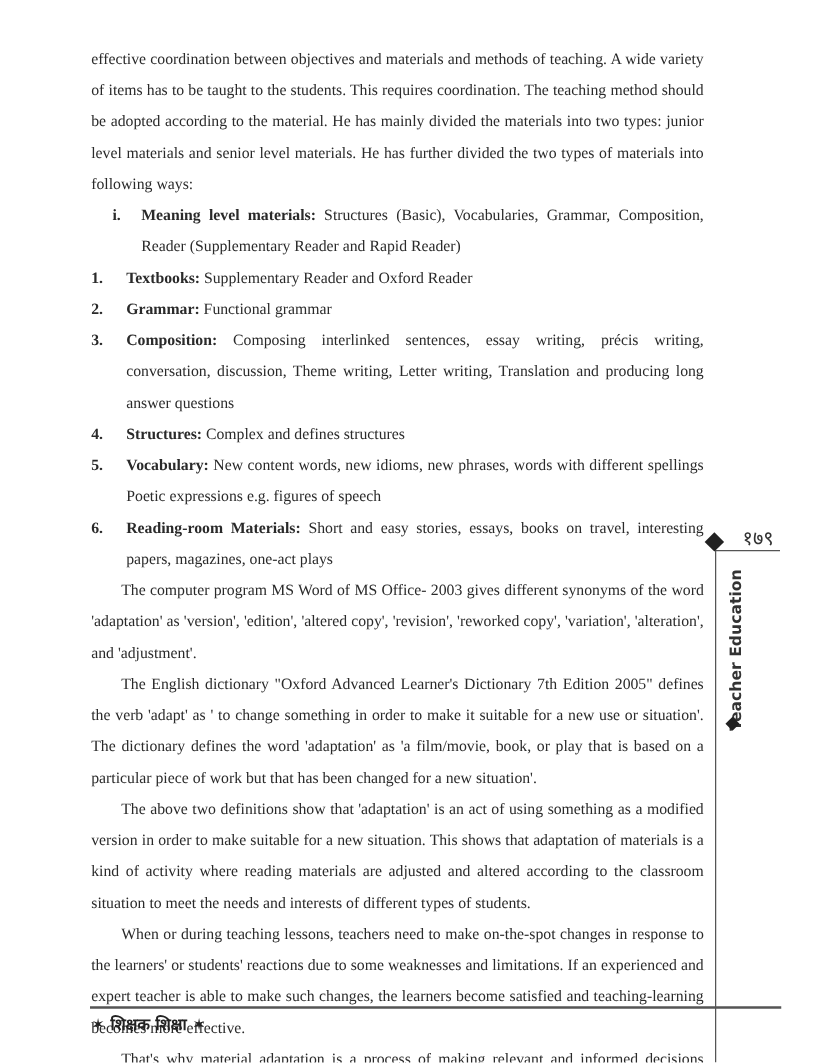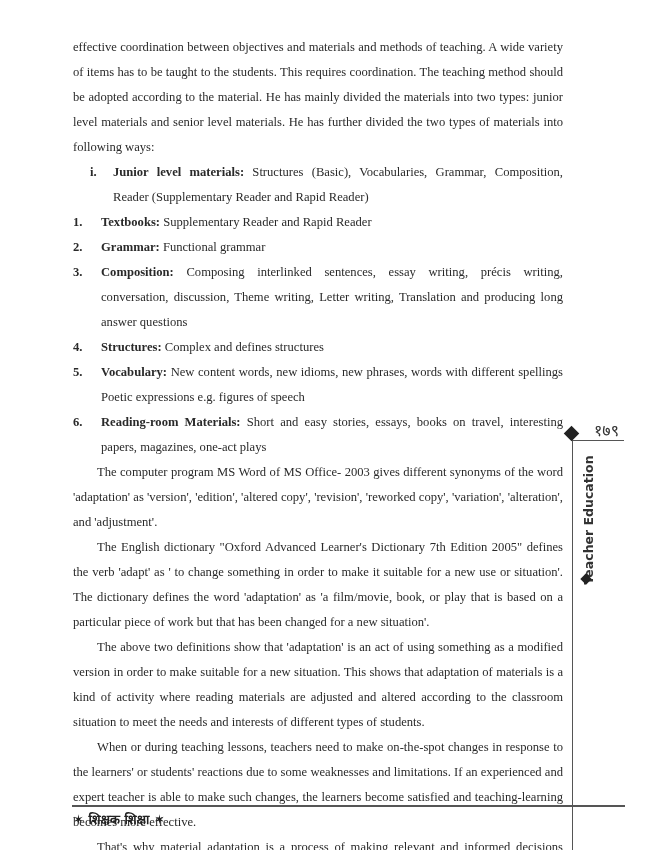--- a/index.html
+++ b/index.html
@@ -30,28 +30,28 @@
 </style>
 </head>
 <body>
 
 <div class="page">
   <p>effective coordination between objectives and materials and methods of teaching. A wide variety of items has to be taught to the students. This requires coordination. The teaching method should be adopted according to the material. He has mainly divided the materials into two types: junior level materials and senior level materials. He has further divided the two types of materials into following ways:</p>
 
   <ul class="olist roman">
     <li>
       <span class="mk">i.</span>
-      <span class="body"><b>Junior level materials:</b><span> Structures (Basic), Vocabularies, Grammar, Composition, Reader (Supplementary Reader and Rapid Reader)</span></span>
+      <span class="body"><b>Meaning level materials:</b><span> Structures (Basic), Vocabularies, Grammar, Composition, Reader (Supplementary Reader and Rapid Reader)</span></span>
     </li>
   </ul>
 
   <ul class="olist num">
     <li>
         <span class="mk">1.</span>
-        <span class="body"><b>Textbooks:</b><span> Supplementary Reader and Rapid Reader</span></span>
+        <span class="body"><b>Textbooks:</b><span> Supplementary Reader and Oxford Reader</span></span>
       </li>
     <li>
         <span class="mk">2.</span>
         <span class="body"><b>Grammar:</b><span> Functional grammar</span></span>
       </li>
     <li>
         <span class="mk">3.</span>
         <span class="body"><b>Composition:</b><span> Composing interlinked sentences, essay writing, précis writing, conversation, discussion, Theme writing, Letter writing, Translation and producing long answer questions</span></span>
       </li>
     <li>

